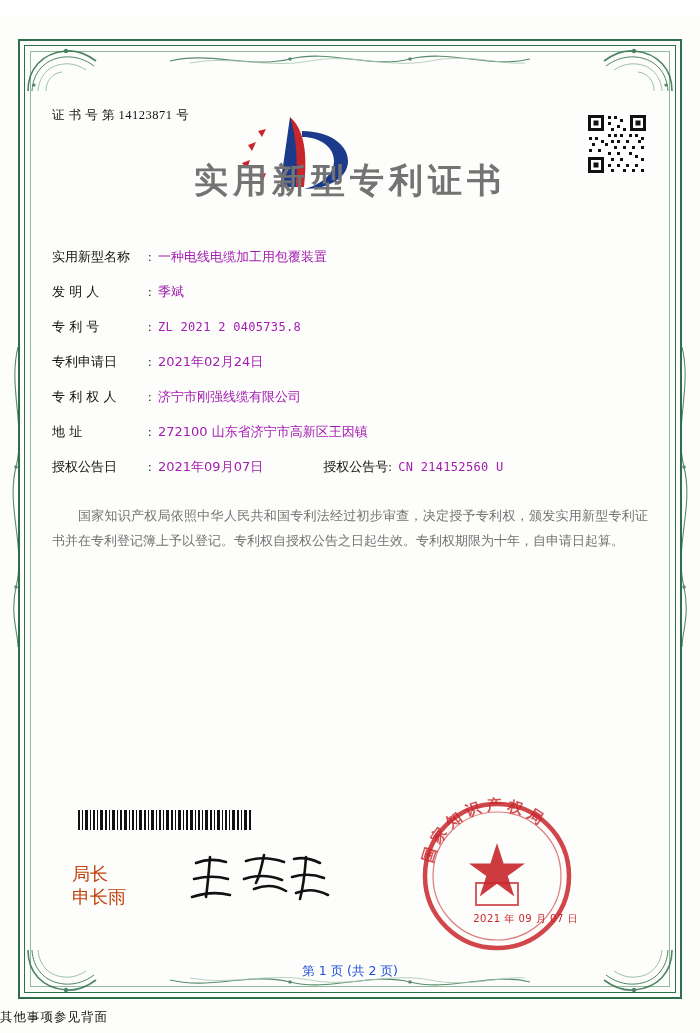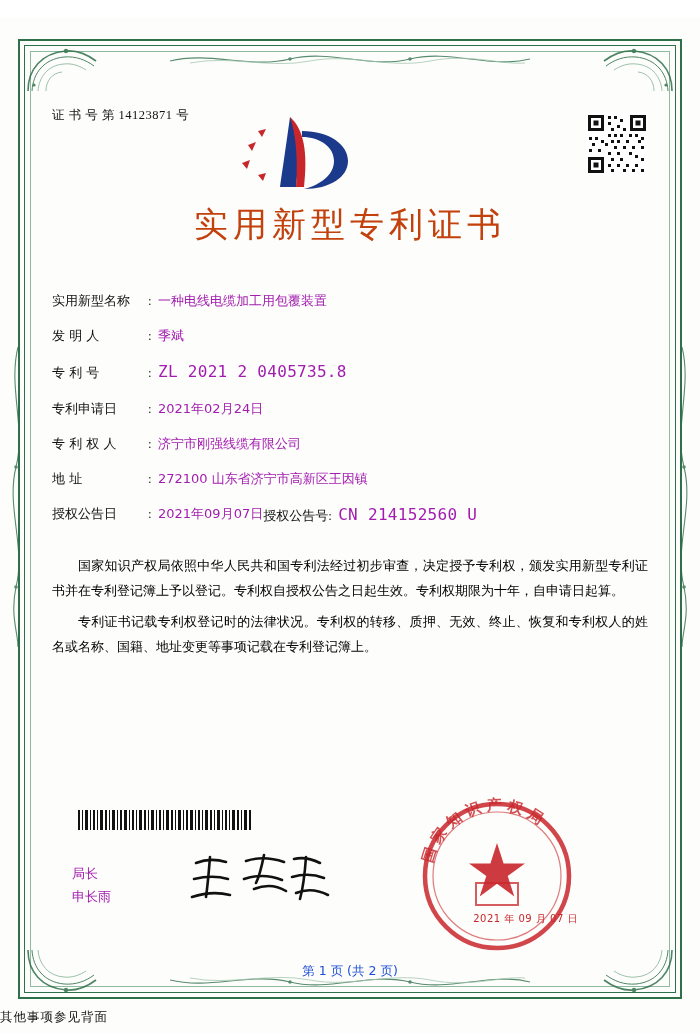--- a/index.html
+++ b/index.html
@@ -97,27 +97,27 @@
   .qr {
     position: absolute;
     right: 52px;
     top: 96px;
     width: 62px;
     height: 62px;
   }
   .qr svg { display:block; }
 
   .title {
-    margin-top: 78px;
+    margin-top: 34px;
     text-align: center;
     font-size: 34px;
-    font-weight: normal;
+    font-weight: bold;
     letter-spacing: 5px;
     font-family: "DejaVu Sans", "Liberation Sans", sans-serif;
-    color: #c2410c;
+    color: #737373;
   }
 
   .fields {
     margin-top: 46px;
     font-size: 13px;
     line-height: 1;
   }
   .field-row {
     display: flex;
     align-items: center;
@@ -139,41 +139,42 @@
     flex: 0 0 10px;
     text-align: left;
   }
   .field-value {
     font-size: 13px;
     color: #a21caf;
     font-family: "DejaVu Sans", "Liberation Sans", sans-serif;
   }
   .field-value.mono {
     font-family: "DejaVu Sans Mono", "Liberation Mono", monospace;
-    font-size: 16px;
+    font-size: 12px;
     letter-spacing: 0.3px;
   }
 
   .row-inline {
     display: flex;
     align-items: flex-start;
     margin-bottom: 22px;
   }
   .row-inline .seg2 {
+    margin-left: 60px;
     display: flex;
     align-items: baseline;
   }
 
   .paragraphs {
     margin-top: 30px;
     font-size: 13px;
     line-height: 25px;
     text-align: justify;
     font-family: "DejaVu Sans", "Liberation Sans", sans-serif;
-    color: #000000;
+    color: #737373;
   }
   .paragraphs p {
     margin: 0 0 6px 0;
     text-indent: 26px;
   }
 
   
   .barcode {
     position: absolute;
     left: 78px;
@@ -181,24 +182,24 @@
     width: 175px;
     height: 20px;
   }
   .barcode svg { display:block; }
 
   
   .sig-block {
     position: absolute;
     left: 72px;
     top: 845px;
-    font-size: 13px;
+    font-size: 18px;
     line-height: 23px;
     font-family: "DejaVu Sans", "Liberation Sans", sans-serif;
-    color: #a21caf;
+    color: #c2410c;
   }
   .handwriting {
     position: absolute;
     left: 186px;
     top: 832px;
     width: 150px;
     height: 60px;
   }
   .handwriting svg { display:block; }
 
@@ -452,21 +453,20 @@
           <span class="field-label" style="width:auto;flex:none;">授权公告号</span>
           <span class="colon">:</span>
           <span class="field-value mono">CN 214152560 U</span>
         </span>
       </div>
 
     </div>
 
     <div class="paragraphs">
       <p>国家知识产权局依照中华人民共和国专利法经过初步审查，决定授予专利权，颁发实用新型专利证书并在专利登记簿上予以登记。专利权自授权公告之日起生效。专利权期限为十年，自申请日起算。</p>
-      <p>专利证书记载专利权登记时的法律状况。专利权的转移、质押、无效、终止、恢复和专利权人的姓名或名称、国籍、地址变更等事项记载在专利登记簿上。</p>
     </div>
 
   </div>
 
   <div class="barcode">
     <svg viewBox="0 0 175 20" preserveAspectRatio="none">
       <g fill="#111">
         <rect x="0" y="0" width="2" height="20"></rect>
           <rect x="4" y="0" width="1" height="20"></rect>
         <rect x="7" y="0" width="3" height="20"></rect>

